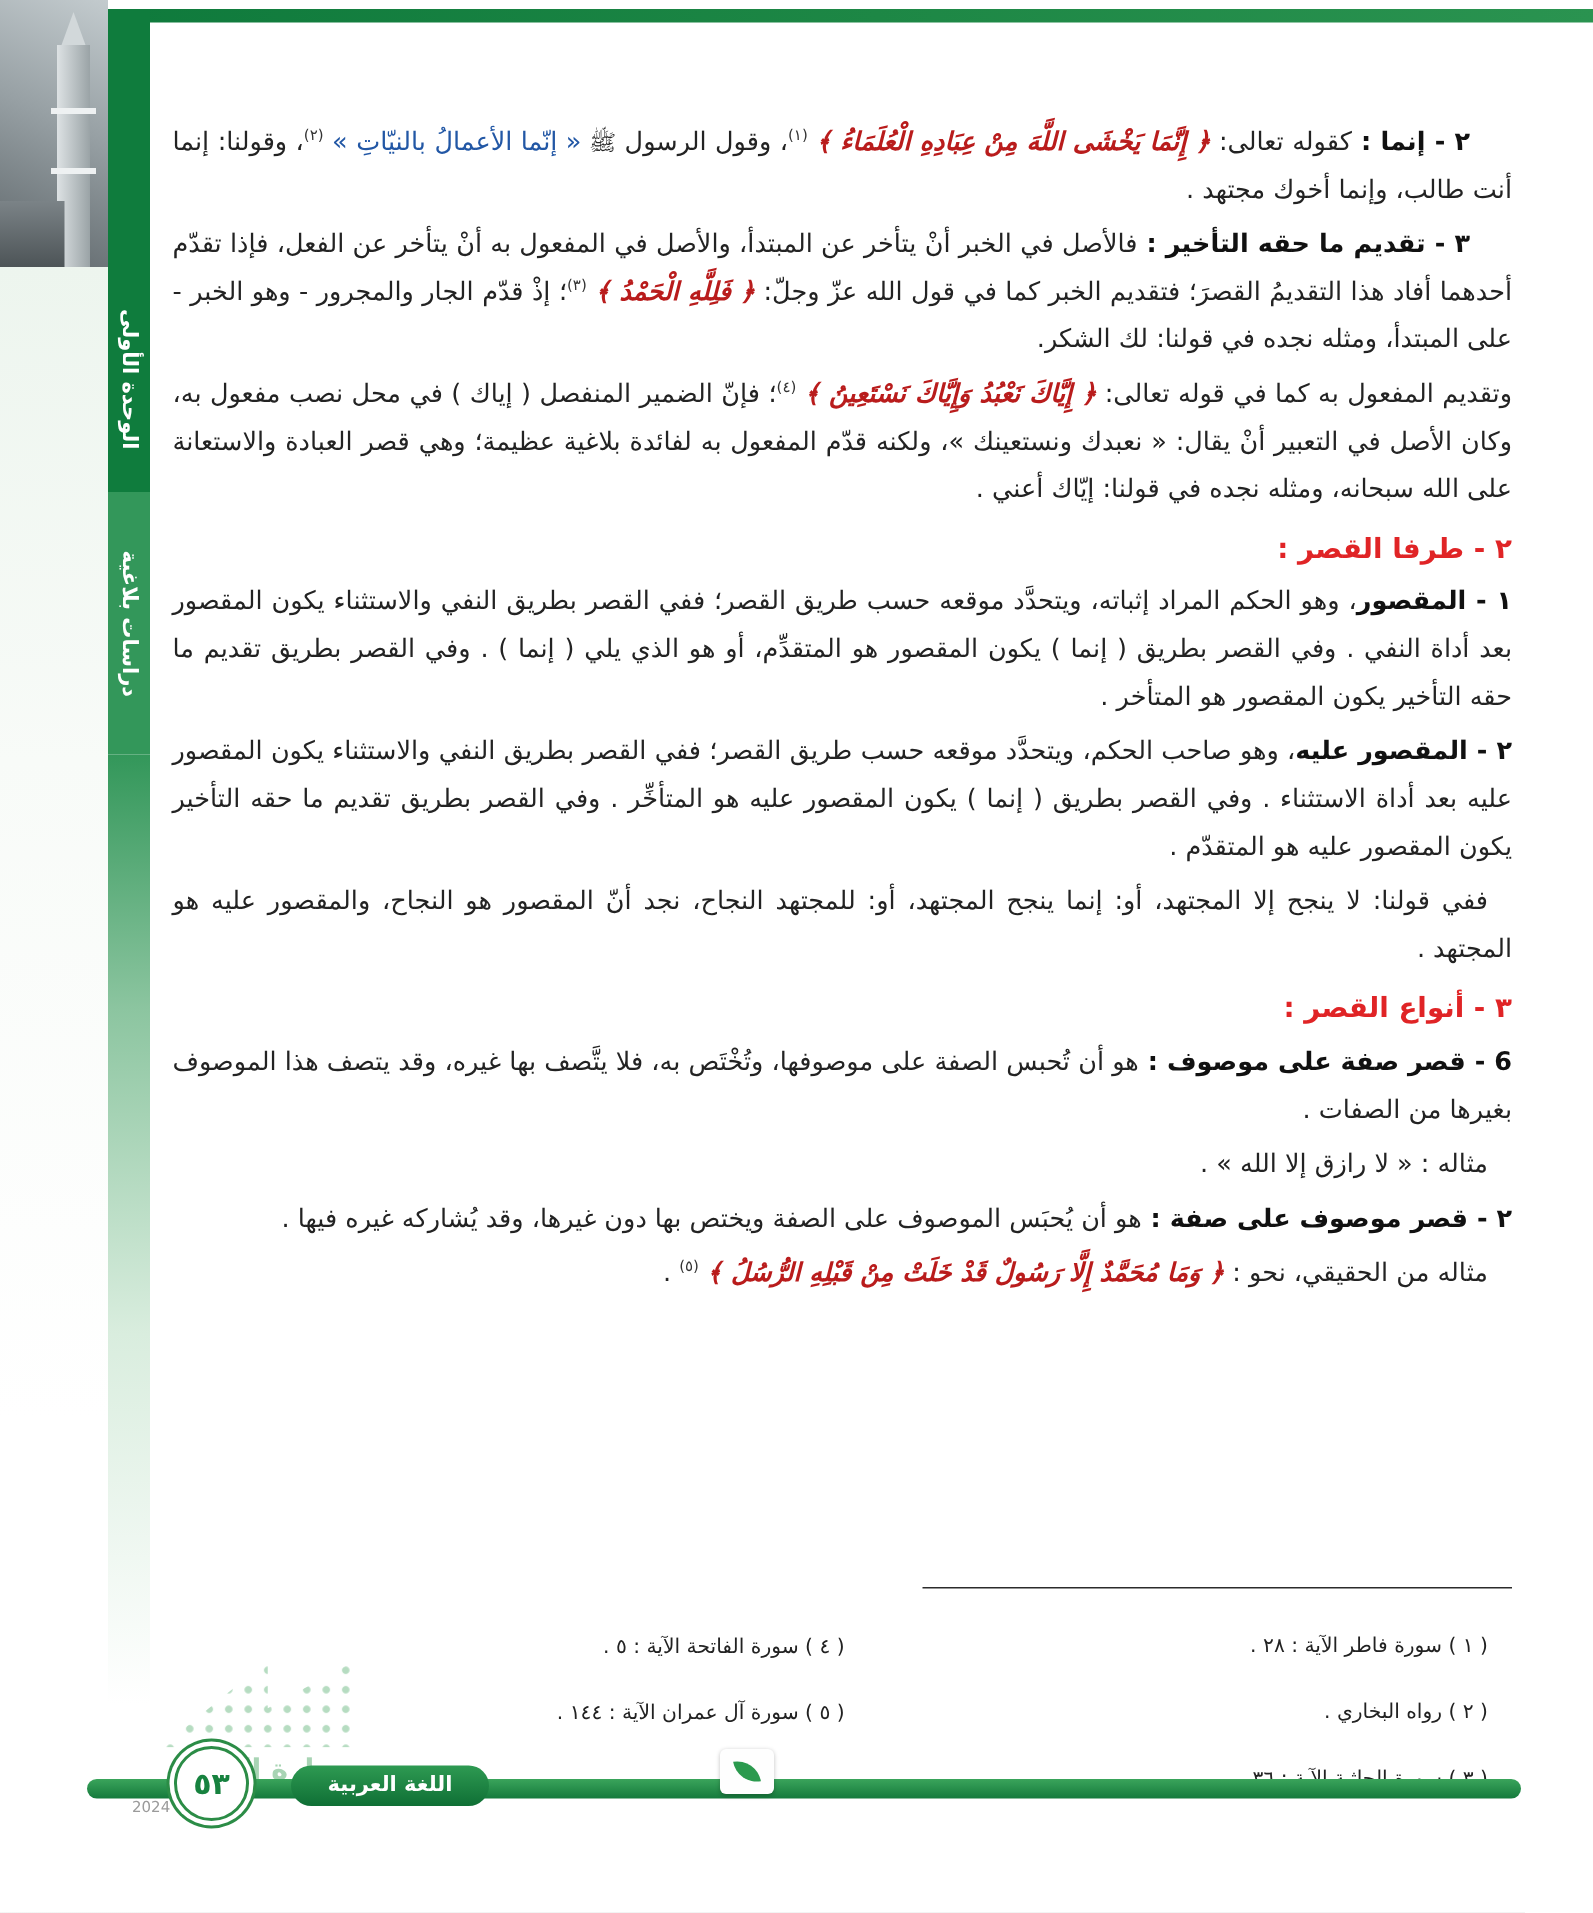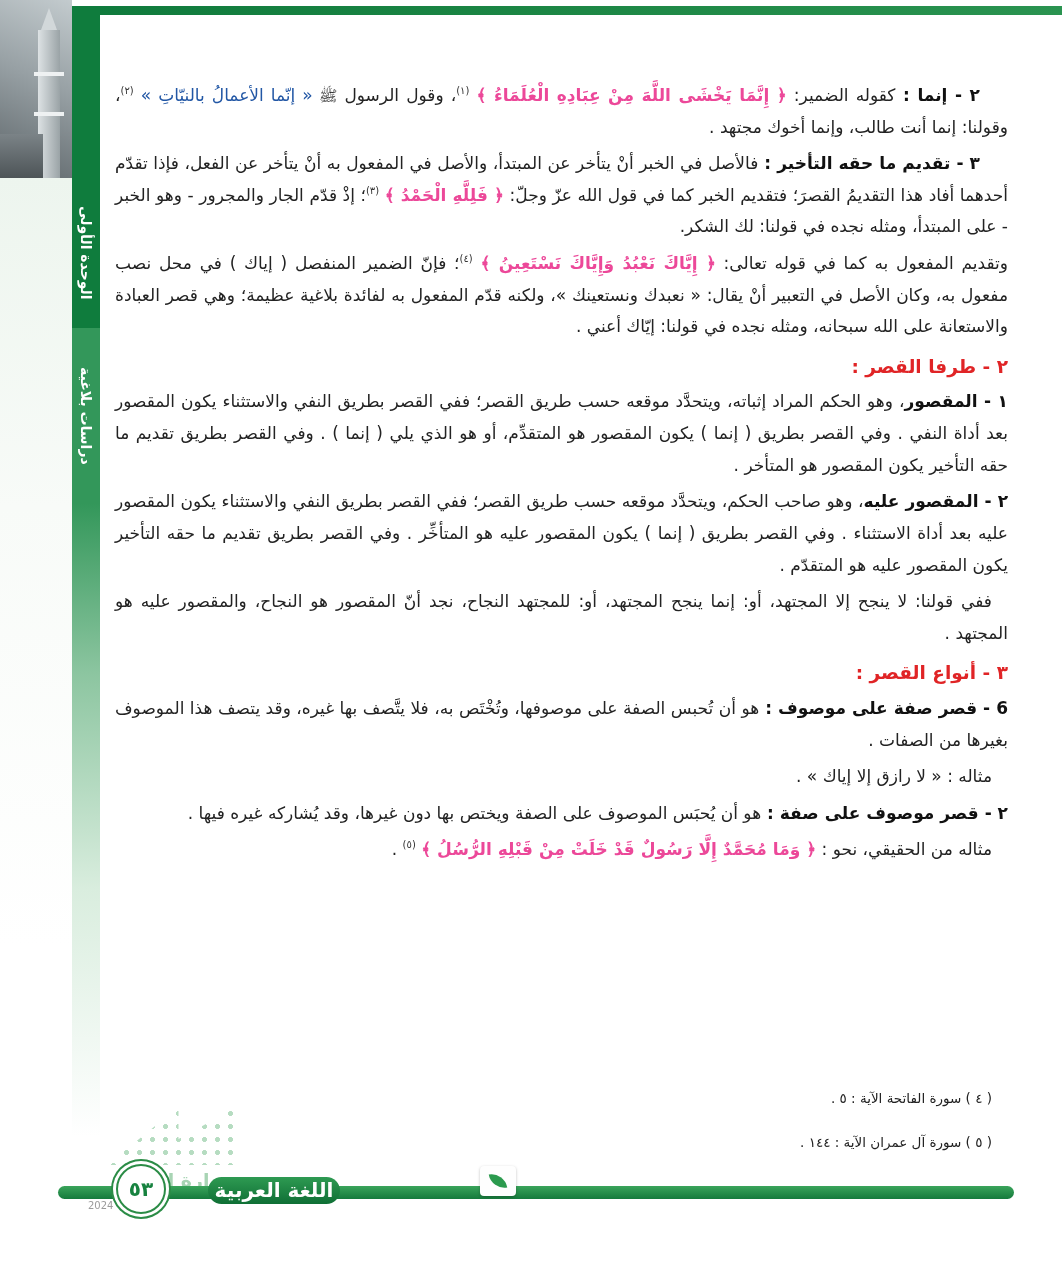--- a/index.html
+++ b/index.html
@@ -41,42 +41,42 @@
     clip-path:polygon(0 100%,55% 0,55% 55%,100% 0,100% 100%);opacity:.85;}
   .m-ar{font-size:19px;font-weight:bold;color:#a8d4b4;}
   .m-en{font-size:8px;color:#c2c2c2;letter-spacing:1px;}
   .m-yr{font-size:10px;color:#9b9b9b;text-align:left;padding-left:6px;}
   
   .content{position:absolute;right:54px;left:115px;top:80px;direction:rtl;text-align:justify;color:#232323;}
   .para{margin:0 0 5px;font-size:17px;line-height:1.86;}
   .indent{text-indent:28px;}
   .small-indent{text-indent:16px;}
   .kw{font-weight:bold;color:#111;}
-  .quran{color:#ec4899;font-weight:bold;}
+  .quran{color:#b91c1c;font-weight:bold;font-style:italic;}
   .hadith{color:#2257a5;}
   .saw{font-size:15px;}
   .fnm{font-size:10px;vertical-align:super;line-height:0;color:#333;font-weight:normal;}
   .red-h{color:#e02426;font-weight:bold;font-size:18.5px;margin:9px 0 5px;line-height:1.6;}
   
   .footnotes{position:absolute;top:1058px;left:115px;right:54px;direction:rtl;
     display:flex;gap:36px;font-size:13.5px;color:#222;}
   .fn-col{line-height:2.1;}
   .fn-right{width:44%;border-top:1.6px solid #2b2b2b;padding-top:8px;}
   .fn-left{width:40%;padding-top:10px;}
   .fn-line{margin:16px;}
   
   .fbar{position:absolute;left:58px;right:48px;top:1186px;height:13px;border-radius:7px;
     background:linear-gradient(180deg,#3aa45b,#157a3c);}
   .pagenum{position:absolute;left:116px;top:1164px;width:46px;height:46px;border-radius:50%;
     background:#fff;border:2px solid #2b8c46;box-shadow:0 0 0 3px #ffffff,0 0 0 5px #2b8c46;
     display:flex;align-items:center;justify-content:center;
     color:#17823f;font-weight:bold;font-size:20px;}
-  .ribbon{position:absolute;left:208px;top:1177px;width:132px;height:27px;border-radius:14px;
+  .ribbon{position:absolute;left:194px;top:1177px;width:132px;height:27px;border-radius:14px;
     background:linear-gradient(180deg,#2e9a52,#0f6f35);
-    color:#fff;text-align:center;line-height:27px;font-size:20px;font-weight:bold;direction:rtl;}
+    color:#fff;text-align:center;line-height:27px;font-size:14px;font-weight:bold;direction:rtl;}
   .leaf-box{position:absolute;left:480px;top:1166px;width:36px;height:30px;background:#fefefe;
     border-radius:4px;box-shadow:0 1px 3px rgba(0,0,0,.25);}
   .leaf{width:16px;height:16px;margin:7px auto 0;background:#2b9a4e;
     border-radius:0 100% 0 100%;transform:rotate(-10deg);}
 </style>
 </head>
 <body>
 
 <div class="page">
 
@@ -104,48 +104,53 @@
     <div class="ministry">
       <div class="m-dots"></div>
       <div class="m-ar">وزارة التعليم</div>
       <div class="m-en">Ministry of Education</div>
       <div class="m-yr">2024 - 1446</div>
     </div>
   </aside>
 
   <main class="content" dir="rtl">
 
-    <p class="para indent"><b class="kw">٢ - إنما : </b><span>كقوله الضمير: </span><span class="quran">﴿ إِنَّمَا يَخْشَى اللَّهَ مِنْ عِبَادِهِ الْعُلَمَاءُ ﴾</span> <sup class="fnm">(١)</sup><span>، وقول الرسول </span><span class="saw">ﷺ </span><span class="hadith">« إنّما الأعمالُ بالنيّاتِ »</span> <sup class="fnm">(٢)</sup><span>، وقولنا: إنما أنت طالب، وإنما أخوك مجتهد .</span></p>
+    <p class="para indent"><b class="kw">٢ - إنما : </b><span>كقوله تعالى: </span><span class="quran">﴿ إِنَّمَا يَخْشَى اللَّهَ مِنْ عِبَادِهِ الْعُلَمَاءُ ﴾</span> <sup class="fnm">(١)</sup><span>، وقول الرسول </span><span class="saw">ﷺ </span><span class="hadith">« إنّما الأعمالُ بالنيّاتِ »</span> <sup class="fnm">(٢)</sup><span>، وقولنا: إنما أنت طالب، وإنما أخوك مجتهد .</span></p>
 
     <p class="para indent"><b class="kw">٣ - تقديم ما حقه التأخير : </b><span>فالأصل في الخبر أنْ يتأخر عن المبتدأ، والأصل في المفعول به أنْ يتأخر عن الفعل، فإذا تقدّم أحدهما أفاد هذا التقديمُ القصرَ؛ فتقديم الخبر كما في قول الله عزّ وجلّ: </span><span class="quran">﴿ فَلِلَّهِ الْحَمْدُ ﴾</span> <sup class="fnm">(٣)</sup><span>؛ إذْ قدّم الجار والمجرور - وهو الخبر - على المبتدأ، ومثله نجده في قولنا: لك الشكر.</span></p>
 
     <p class="para"><span>وتقديم المفعول به كما في قوله تعالى: </span><span class="quran">﴿ إِيَّاكَ نَعْبُدُ وَإِيَّاكَ نَسْتَعِينُ ﴾</span> <sup class="fnm">(٤)</sup><span>؛ فإنّ الضمير المنفصل ( إياك ) في محل نصب مفعول به، وكان الأصل في التعبير أنْ يقال: « نعبدك ونستعينك »، ولكنه قدّم المفعول به لفائدة بلاغية عظيمة؛ وهي قصر العبادة والاستعانة على الله سبحانه، ومثله نجده في قولنا: إيّاك أعني .</span></p>
 
     <h3 class="red-h">٢ - طرفا القصر :</h3>
 
     <p class="para"><b class="kw">١ - المقصور</b><span>، وهو الحكم المراد إثباته، ويتحدَّد موقعه حسب طريق القصر؛ ففي القصر بطريق النفي والاستثناء يكون المقصور بعد أداة النفي . وفي القصر بطريق ( إنما ) يكون المقصور هو المتقدِّم، أو هو الذي يلي ( إنما ) . وفي القصر بطريق تقديم ما حقه التأخير يكون المقصور هو المتأخر .</span></p>
 
     <p class="para"><b class="kw">٢ - المقصور عليه</b><span>، وهو صاحب الحكم، ويتحدَّد موقعه حسب طريق القصر؛ ففي القصر بطريق النفي والاستثناء يكون المقصور عليه بعد أداة الاستثناء . وفي القصر بطريق ( إنما ) يكون المقصور عليه هو المتأخِّر . وفي القصر بطريق تقديم ما حقه التأخير يكون المقصور عليه هو المتقدّم .</span></p>
 
     <p class="para small-indent">ففي قولنا: لا ينجح إلا المجتهد، أو: إنما ينجح المجتهد، أو: للمجتهد النجاح، نجد أنّ المقصور هو النجاح، والمقصور عليه هو المجتهد .</p>
 
     <h3 class="red-h">٣ - أنواع القصر :</h3>
 
 
     <p class="para"><b class="kw">6 - قصر صفة على موصوف : </b><span>هو أن تُحبس الصفة على موصوفها، وتُخْتَص به، فلا يتَّصف بها غيره، وقد يتصف هذا الموصوف بغيرها من الصفات .</span></p>
 
-    <p class="para small-indent">مثاله : « لا رازق إلا إياك » .</p>
+    <p class="para small-indent">مثاله : « لا رازق إلا الله » .</p>
 
     <p class="para"><b class="kw">٢ - قصر موصوف على صفة : </b><span>هو أن يُحبَس الموصوف على الصفة ويختص بها دون غيرها، وقد يُشاركه غيره فيها .</span></p>
 
     <p class="para small-indent"><span>مثاله من الحقيقي، نحو : </span><span class="quran">﴿ وَمَا مُحَمَّدٌ إِلَّا رَسُولٌ قَدْ خَلَتْ مِنْ قَبْلِهِ الرُّسُلُ ﴾</span> <sup class="fnm">(٥)</sup><span> .</span></p>
 
   </main>
 
   <div class="footnotes">
+    <div class="fn-col fn-right">
+      <p class="fn-line">( ١ ) سورة فاطر الآية : ٢٨ .</p>
+      <p class="fn-line">( ٢ ) رواه البخاري .</p>
+      <p class="fn-line">( ٣ ) سورة الجاثية الآية : ٣٦ .</p>
+    </div>
     <div class="fn-col fn-left">
       <p class="fn-line">( ٤ ) سورة الفاتحة الآية : ٥ .</p>
       <p class="fn-line">( ٥ ) سورة آل عمران الآية : ١٤٤ .</p>
     </div>
   </div>
 
   <footer>
     <div class="fbar"></div>
     <div class="leaf-box">
       <div class="leaf"></div>

